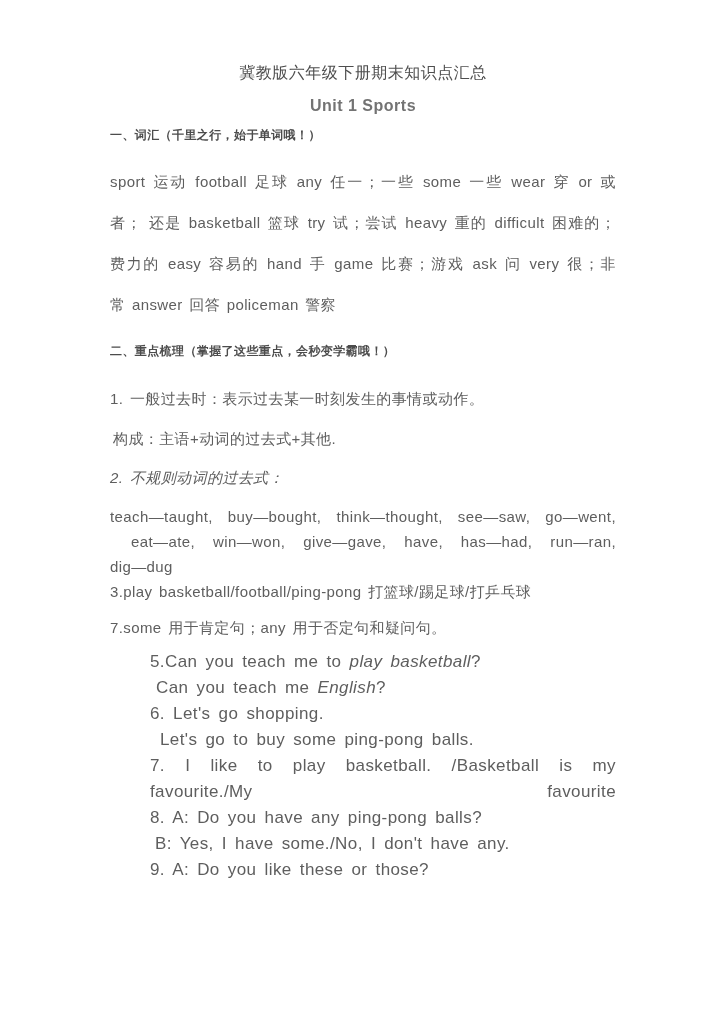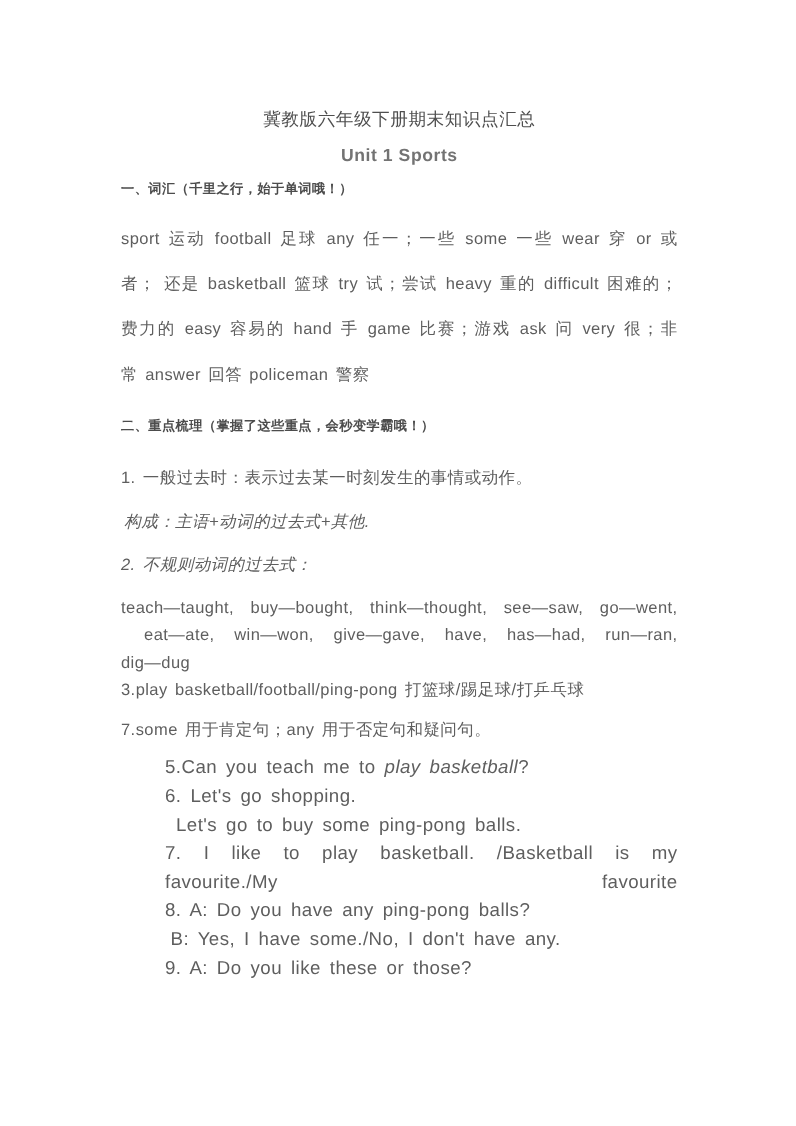--- a/index.html
+++ b/index.html
@@ -16,21 +16,21 @@
     font-family: "Liberation Sans", "DejaVu Sans", sans-serif;
     color: #5e5e5e;
   }
   .content {
     position: absolute;
     left: 110px;
     top: 0;
     width: 506px;
   }
   .doc-title {
-    padding-top: 100px;
+    padding-top: 64px;
     font-family: Liberation Mono, monospace;
     font-size: 16px;
     line-height: 20px;
     text-align: center;
     color: #4e4e4e;
     letter-spacing: 0.5px;
   }
   .doc-subtitle {
     margin-top: 12px;
     font-size: 16px;
@@ -60,21 +60,21 @@
     text-align: justify;
     text-align-last: justify;
   }
   .item {
     font-size: 15px;
     line-height: 20px;
     letter-spacing: 0.4px;
     word-spacing: 2px;
   }
   .p1    { margin-top: 28px; }
-  .p1sub { margin-top: 20px; padding-left: 3px; font-style: italic; }
+  .p1sub { margin-top: 20px; padding-left: 3px; }
   .p2    { margin-top: 19px; font-style: italic; }
   .verbs {
     margin-top: 16px;
     font-size: 15px;
     line-height: 25px;
     letter-spacing: 0.4px;
     word-spacing: 3px;
   }
   .ind21 { padding-left: 21px; box-sizing: border-box; }
   .p3 { margin-top: 3px; }
@@ -124,20 +124,21 @@
       <div class="just ind21">eat—ate, win—won, give—gave, have, has—had, run—ran,</div>
       <div>dig—dug</div>
     </div>
 
     <div class="item p3">3.play basketball/football/ping-pong 打篮球/踢足球/打乒乓球</div>
 
     <div class="item p4">7.some 用于肯定句；any 用于否定句和疑问句。</div>
 
     <div class="sentences">
       <div><span>5.Can you teach me to </span><span class="it">play basketball</span><span>?</span></div>
+      <div class="ind5"><span>Can you teach me </span><span class="it">English</span><span>?</span></div>
       <div>6. Let's go shopping.</div>
       <div class="ind9">Let's go to buy some ping-pong balls.</div>
       <div class="just">7. I like to play basketball. /Basketball is my favourite./My favourite</div>
       <div>8. A: Do you have any ping-pong balls?</div>
       <div class="ind4">B: Yes, I have some./No, I don't have any.</div>
       <div>9. A: Do you like these or those?</div>
     </div>
 
   </div>
 </div>

